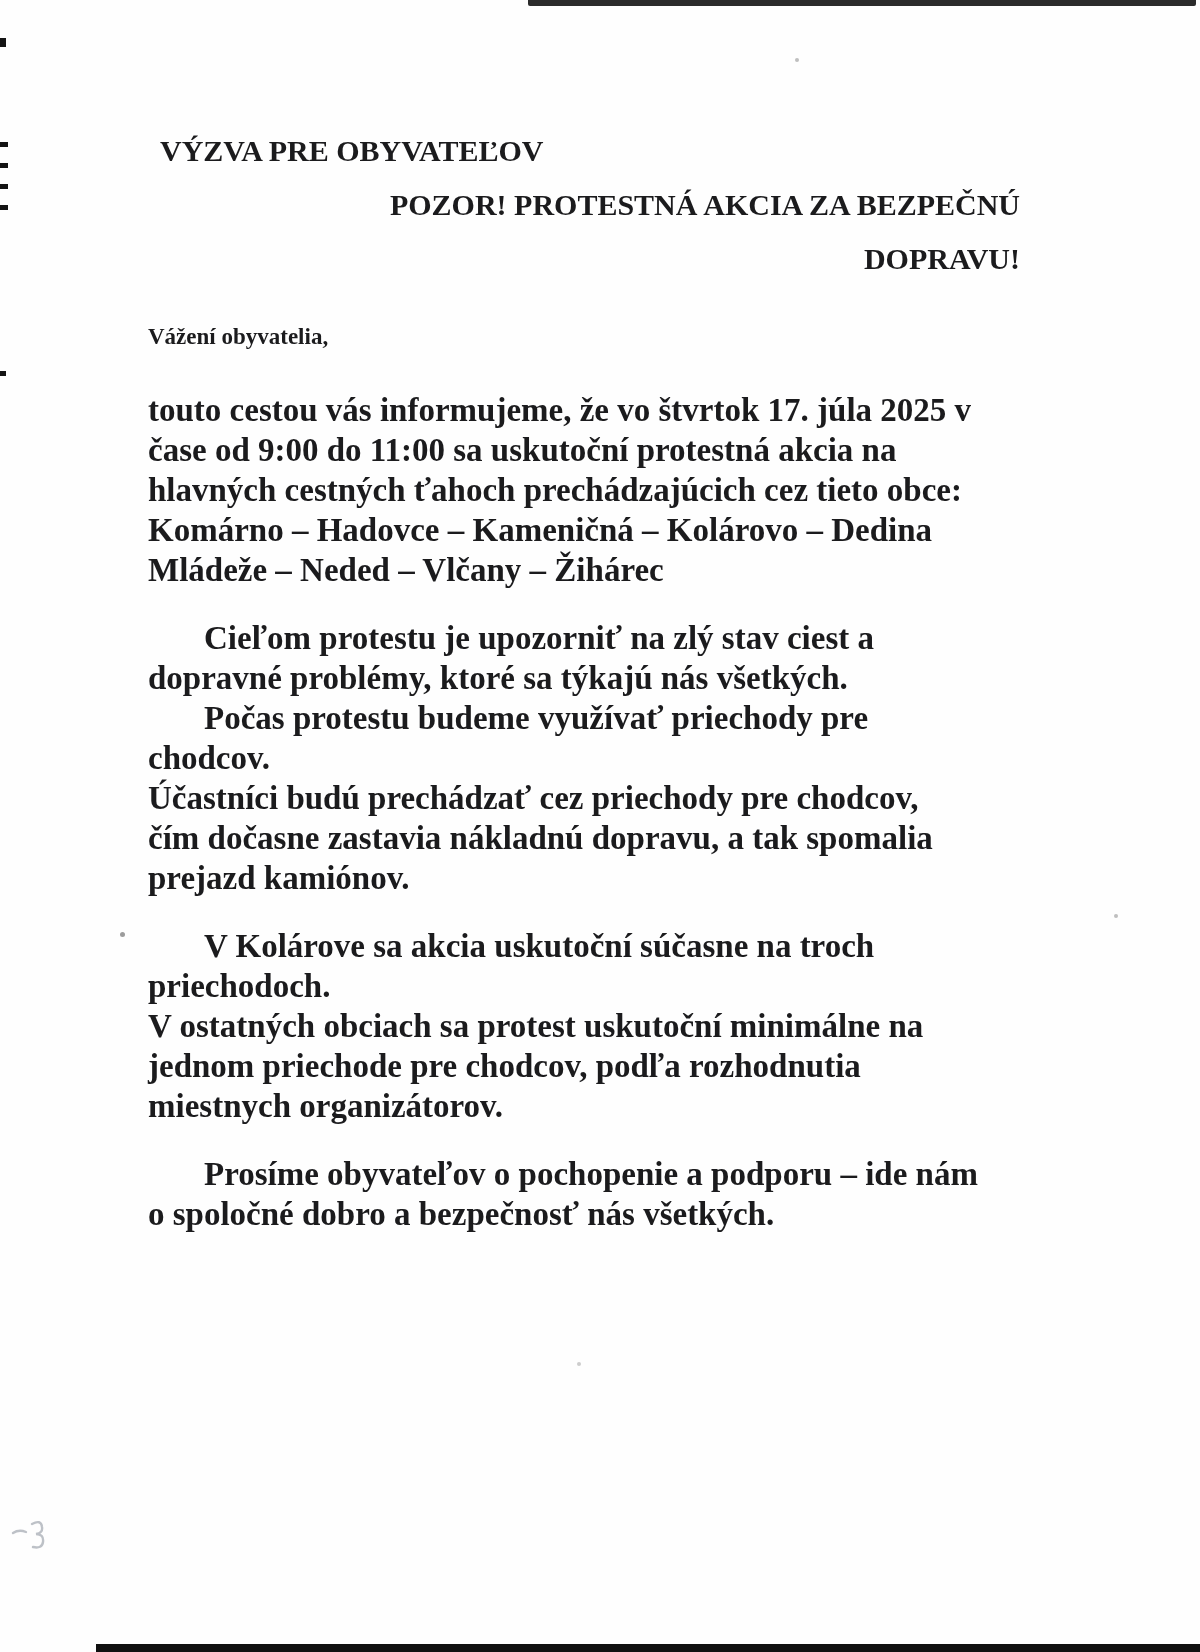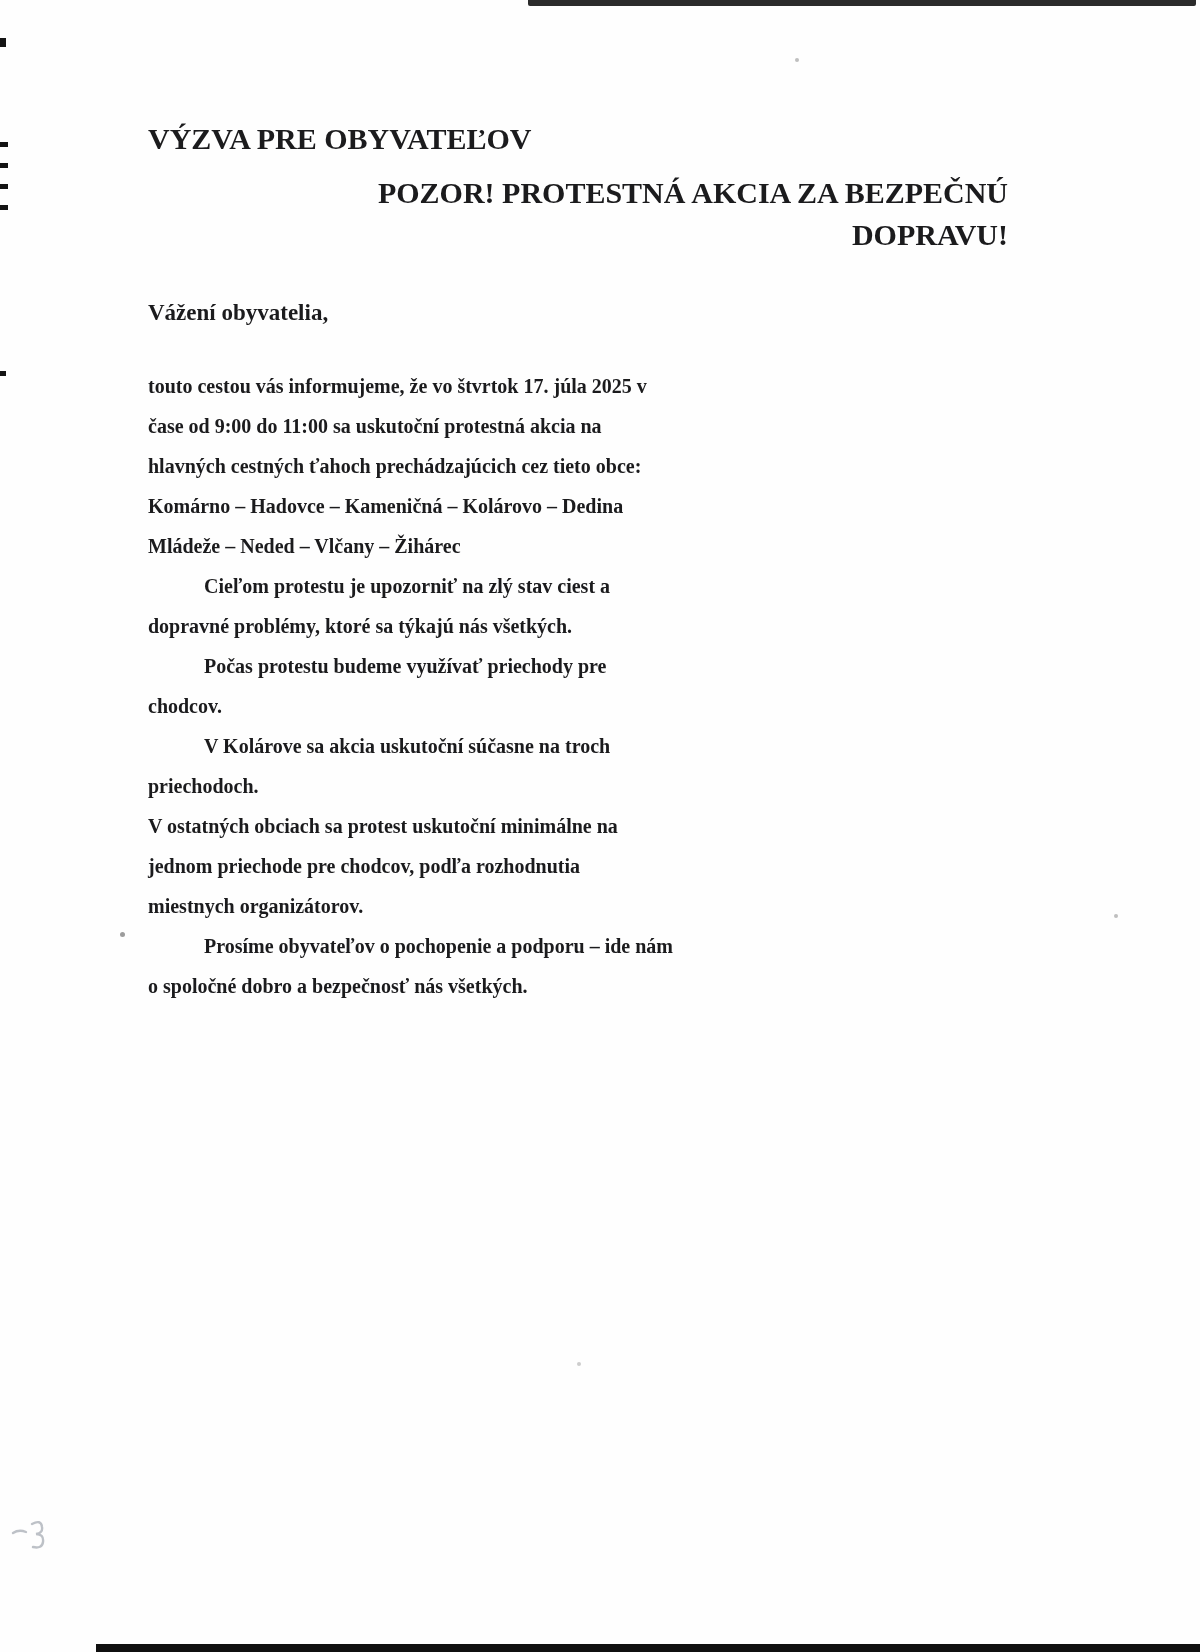--- a/index.html
+++ b/index.html
@@ -19,41 +19,41 @@
   }
   .content {
     position: absolute;
     left: 148px;
     top: 118px;
     width: 900px;
   }
   .h-line {
     font-size: 30px;
     line-height: 42px;
-    margin: 0;
+    margin: 12px;
     white-space: pre-line;
   }
   .h-sub1 { margin-top: 12px; }
   .h-center {
     width: 860px;
     text-align: right;
   }
   .salutation {
     font-size: 23px;
     line-height: 42px;
     margin: 36px 0 0 0;
   }
   .para {
-    font-size: 20px;
+    font-size: 33px;
     line-height: 40px;
     margin: 0;
     white-space: pre-line;
     width: 900px;
   }
-  .para.gap    { margin-top: 0; }
+  .para.gap    { margin-top: 28px; }
   .para.gap-sm { }
   .para.first  { margin-top: 32px; }
   .para.indent { text-indent: 56px; }
 
   
   .top-scan-line {
     position: absolute;
     left: 528px;
     top: 0;
     width: 668px;
@@ -131,20 +131,23 @@
 
     <p class="para first">touto cestou vás informujeme, že vo štvrtok 17. júla 2025 v
 čase od 9:00 do 11:00 sa uskutoční protestná akcia na
 hlavných cestných ťahoch prechádzajúcich cez tieto obce:
 Komárno – Hadovce – Kameničná – Kolárovo – Dedina
 Mládeže – Neded – Vlčany – Žihárec</p>
     <p class="para gap indent">Cieľom protestu je upozorniť na zlý stav ciest a
 dopravné problémy, ktoré sa týkajú nás všetkých.</p>
     <p class="para gap-sm indent">Počas protestu budeme využívať priechody pre
 chodcov.</p>
+    <p class="para">Účastníci budú prechádzať cez priechody pre chodcov,
+čím dočasne zastavia nákladnú dopravu, a tak spomalia
+prejazd kamiónov.</p>
     <p class="para gap indent">V Kolárove sa akcia uskutoční súčasne na troch
 priechodoch.</p>
     <p class="para">V ostatných obciach sa protest uskutoční minimálne na
 jednom priechode pre chodcov, podľa rozhodnutia
 miestnych organizátorov.</p>
     <p class="para gap indent">Prosíme obyvateľov o pochopenie a podporu – ide nám
 o spoločné dobro a bezpečnosť nás všetkých.</p>
   </div>
 
 </div>

